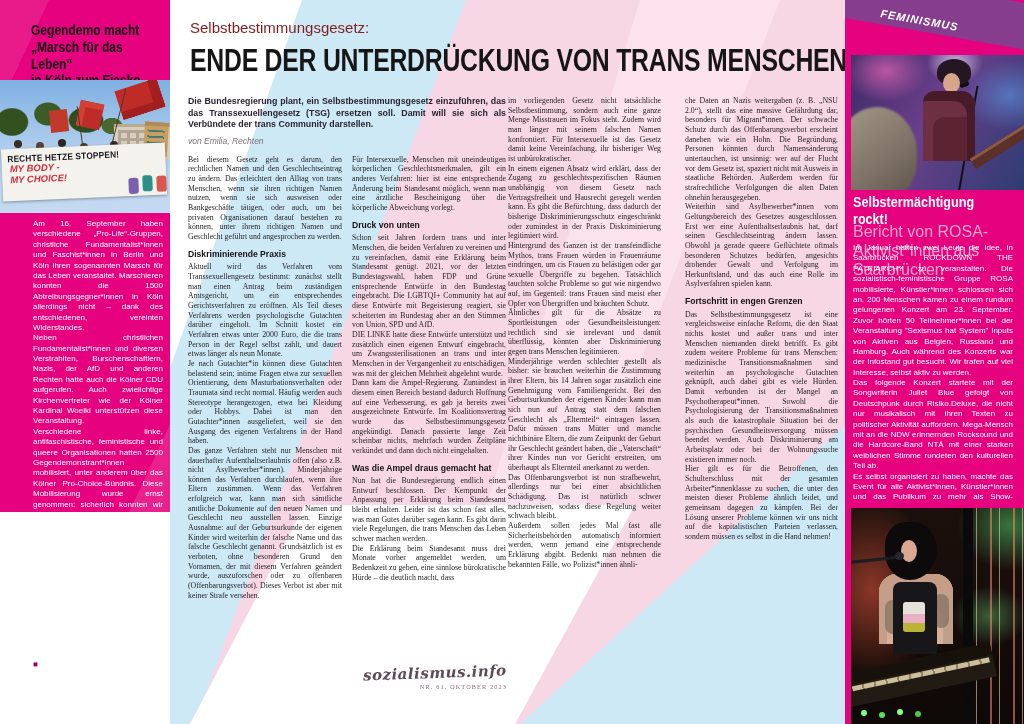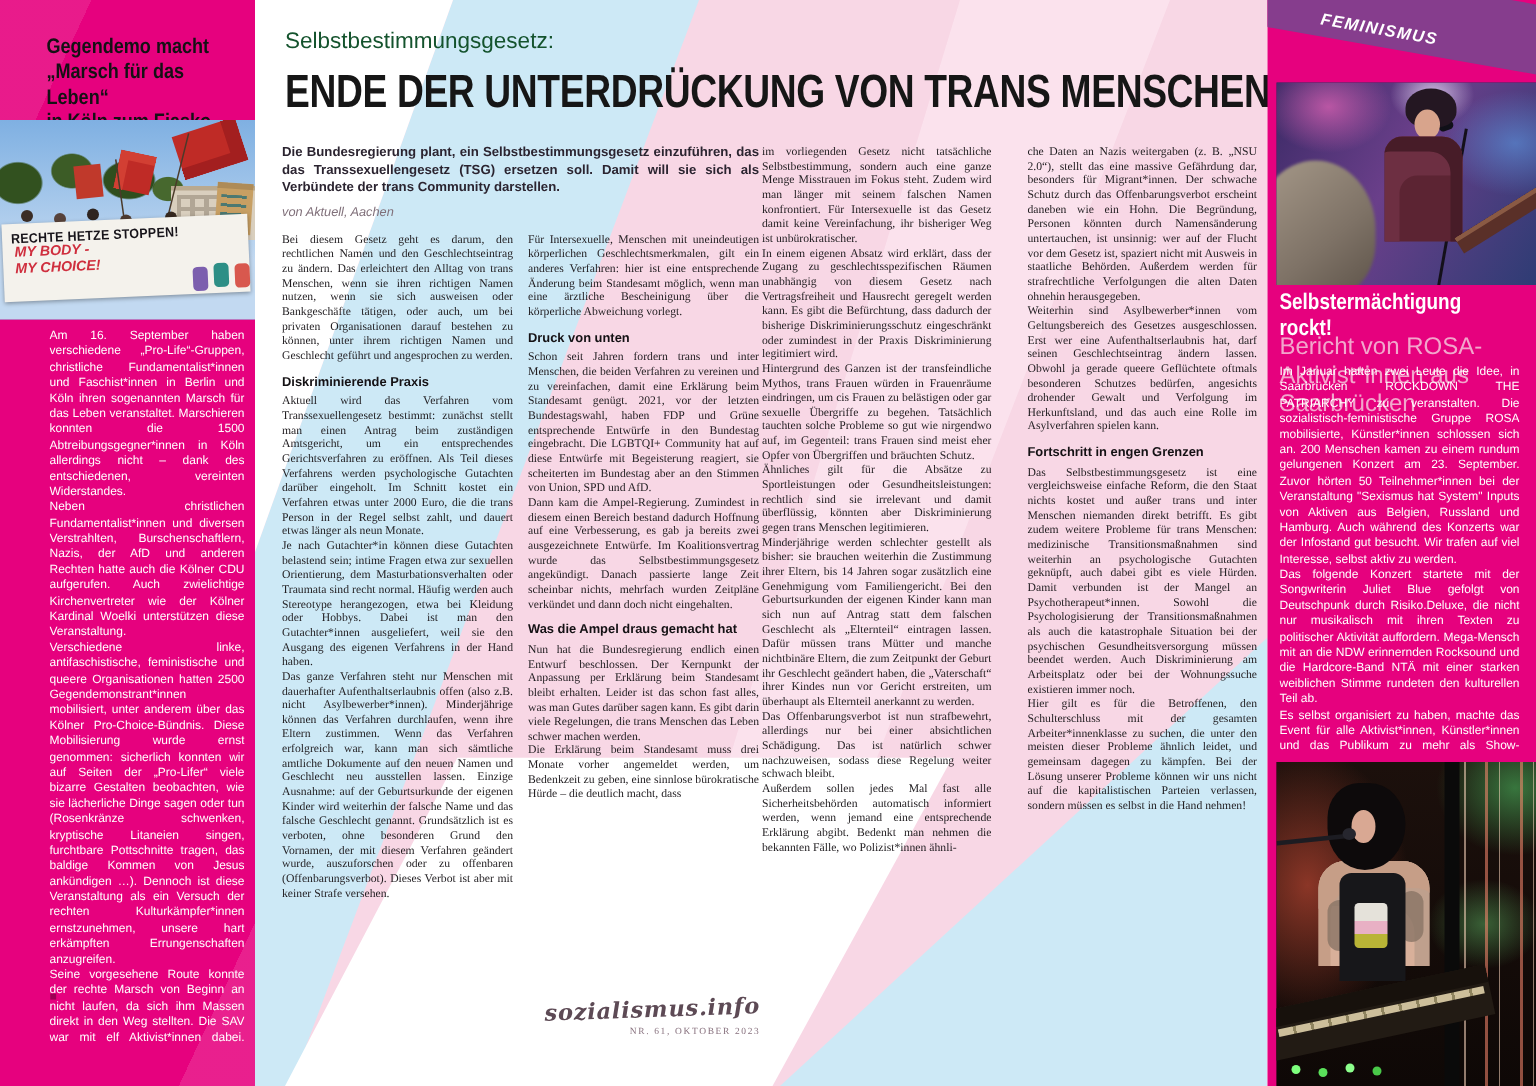--- a/index.html
+++ b/index.html
@@ -1,19 +1,19 @@
 <!DOCTYPE html>
 <html lang="de"><head>
 <meta charset="utf-8">
 <style>
   html,body{margin:0;padding:0;background:#555;}
   #page{position:relative;width:1024px;height:724px;overflow:hidden;background:#fff;
         font-family:"Liberation Sans",sans-serif;-webkit-font-smoothing:antialiased;}
   
-  .left-sb{position:absolute;left:0;top:0;width:170px;height:724px;background:#e6017e;}
+  .left-sb{position:absolute;left:0;top:0;width:170px;height:512px;background:#e6017e;}
   .left-sb .tint{position:absolute;inset:0;
      background:linear-gradient(115deg,rgba(255,255,255,.10) 0 12%,transparent 12%),
                 linear-gradient(295deg,rgba(255,255,255,.12) 0 10%,transparent 10%);}
   .ls-title{position:absolute;top:22px;left:31px;width:155px;color:#141114;
      font-weight:bold;font-size:14px;line-height:1.2;transform:scaleX(.86);transform-origin:left top;}
   .ls-body{position:absolute;top:219px;left:33px;width:130px;height:478px;overflow:hidden;
      color:#fff;font-size:8px;line-height:1.3;text-align:justify;}
   .ls-body p{margin:0;}
   .end-marker{color:#9b0253;font-size:6px;}
   
@@ -52,21 +52,21 @@
   .p-figs{position:absolute;right:14px;bottom:4px;width:10px;height:16px;border-radius:3px;background:#2d8f86;
      box-shadow:14px 1px 0 #d8584e,28px -1px 0 #e4b43c,-14px 2px 0 #7c5fae;}
   
   .center{position:absolute;left:170px;top:0;width:675px;height:724px;background:#f8d7e5;}
   .bg-wedge{position:absolute;inset:0;}
   .w-white-tl{background:#fff;clip-path:polygon(0 0,132px 0,0 368px);}
   .w-blue-tl{background:#cde9f6;clip-path:polygon(132px 0,296px 0,24px 724px,0 724px,0 368px);}
   .w-pink-lt{background:#fbe4ef;clip-path:polygon(470px 0,610px 0,330px 724px,250px 724px);opacity:.85;}
   .w-blue-br{background:#cde9f6;clip-path:polygon(350px 724px,675px 724px,675px 425px);}
   .w-white-b{background:#fff;clip-path:polygon(20px 724px,345px 724px,465px 505px,135px 505px);}
-  .kicker{position:absolute;top:19px;left:20px;font-size:15px;color:#14532d;}
+  .kicker{position:absolute;top:19px;left:20px;font-size:15px;color:#7f1d1d;}
   .headline{position:absolute;top:43px;left:20px;font-weight:bold;font-size:31px;color:#161616;
      letter-spacing:-.3px;white-space:nowrap;transform:scaleX(.8);transform-origin:left top;}
   .cols12{position:absolute;left:18px;top:96px;width:318px;height:616px;display:flex;flex-direction:column;justify-content:center;}
   .lead{font-weight:bold;font-size:8.8px;line-height:1.32;color:#2b2430;text-align:justify;margin:0;}
   .byline{font-style:italic;font-size:8.5px;color:#80707a;margin:5px 0 9px;}
   .colrow{flex:1;display:flex;gap:10px;overflow:hidden;}
   .cols34{position:absolute;left:338px;top:96px;width:330px;height:620px;display:flex;gap:24px;}
   .col{flex:1;overflow:hidden;font-family:"Liberation Serif",serif;font-size:7.8px;line-height:1.24;
      color:#201d20;text-align:justify;hyphens:auto;}
   .col .para{margin:0;}
@@ -184,33 +184,34 @@
     <div class="bg-wedge w-white-tl"></div>
     <div class="bg-wedge w-pink-lt"></div>
     <div class="bg-wedge w-blue-br"></div>
     <div class="bg-wedge w-white-b"></div>
 
     <div class="kicker">Selbstbestimmungsgesetz:</div>
     <div class="headline">ENDE DER UNTERDRÜCKUNG VON TRANS MENSCHEN?</div>
 
     <div class="cols12">
       <p class="lead">Die Bundesregierung plant, ein Selbstbestimmungsgesetz einzuführen, das das Transsexuellengesetz (TSG) ersetzen soll. Damit will sie sich als Verbündete der trans Community darstellen.</p>
-      <div class="byline">von Aktuell, Aachen</div>
+      <div class="byline">von Emilia, Rechten</div>
       <div class="colrow">
         <div class="col">
             <p class="para">Bei diesem Gesetz geht es darum, den rechtlichen Namen und den Geschlechtseintrag zu ändern. Das erleichtert den Alltag von trans Menschen, wenn sie ihren richtigen Namen nutzen, wenn sie sich ausweisen oder Bankgeschäfte tätigen, oder auch, um bei privaten Organisationen darauf bestehen zu können, unter ihrem richtigen Namen und Geschlecht geführt und angesprochen zu werden.</p>
             <h4 class="subhead">Diskriminierende Praxis</h4>
             <p class="para">Aktuell wird das Verfahren vom Transsexuellengesetz bestimmt: zunächst stellt man einen Antrag beim zuständigen Amtsgericht, um ein entsprechendes Gerichtsverfahren zu eröffnen. Als Teil dieses Verfahrens werden psychologische Gutachten darüber eingeholt. Im Schnitt kostet ein Verfahren etwas unter 2000 Euro, die die trans Person in der Regel selbst zahlt, und dauert etwas länger als neun Monate.</p>
             <p class="para">Je nach Gutachter*in können diese Gutachten belastend sein; intime Fragen etwa zur sexuellen Orientierung, dem Masturbationsverhalten oder Traumata sind recht normal. Häufig werden auch Stereotype herangezogen, etwa bei Kleidung oder Hobbys. Dabei ist man den Gutachter*innen ausgeliefert, weil sie den Ausgang des eigenen Verfahrens in der Hand haben.</p>
             <p class="para">Das ganze Verfahren steht nur Menschen mit dauerhafter Aufenthaltserlaubnis offen (also z.B. nicht Asylbewerber*innen). Minderjährige können das Verfahren durchlaufen, wenn ihre Eltern zustimmen. Wenn das Verfahren erfolgreich war, kann man sich sämtliche amtliche Dokumente auf den neuen Namen und Geschlecht neu ausstellen lassen. Einzige Ausnahme: auf der Geburtsurkunde der eigenen Kinder wird weiterhin der falsche Name und das falsche Geschlecht genannt. Grundsätzlich ist es verboten, ohne besonderen Grund den Vornamen, der mit diesem Verfahren geändert wurde, auszuforschen oder zu offenbaren (Offenbarungsverbot). Dieses Verbot ist aber mit keiner Strafe versehen.</p>
           </div>
         <div class="col">
             <p class="para">Für Intersexuelle, Menschen mit uneindeutigen körperlichen Geschlechtsmerkmalen, gilt ein anderes Verfahren: hier ist eine entsprechende Änderung beim Standesamt möglich, wenn man eine ärztliche Bescheinigung über die körperliche Abweichung vorlegt.</p>
             <h4 class="subhead">Druck von unten</h4>
             <p class="para">Schon seit Jahren fordern trans und inter Menschen, die beiden Verfahren zu vereinen und zu vereinfachen, damit eine Erklärung beim Standesamt genügt. 2021, vor der letzten Bundestagswahl, haben FDP und Grüne entsprechende Entwürfe in den Bundestag eingebracht. Die LGBTQI+ Community hat auf diese Entwürfe mit Begeisterung reagiert, sie scheiterten im Bundestag aber an den Stimmen von Union, SPD und AfD.</p>
+            <p class="para">DIE LINKE hatte diese Entwürfe unterstützt und zusätzlich einen eigenen Entwurf eingebracht, um Zwangssterilisationen an trans und inter Menschen in der Vergangenheit zu entschädigen, was mit der gleichen Mehrheit abgelehnt wurde.</p>
             <p class="para">Dann kam die Ampel-Regierung. Zumindest in diesem einen Bereich bestand dadurch Hoffnung auf eine Verbesserung, es gab ja bereits zwei ausgezeichnete Entwürfe. Im Koalitionsvertrag wurde das Selbstbestimmungsgesetz angekündigt. Danach passierte lange Zeit scheinbar nichts, mehrfach wurden Zeitpläne verkündet und dann doch nicht eingehalten.</p>
             <h4 class="subhead">Was die Ampel draus gemacht hat</h4>
             <p class="para">Nun hat die Bundesregierung endlich einen Entwurf beschlossen. Der Kernpunkt der Anpassung per Erklärung beim Standesamt bleibt erhalten. Leider ist das schon fast alles, was man Gutes darüber sagen kann. Es gibt darin viele Regelungen, die trans Menschen das Leben schwer machen werden.</p>
             <p class="para">Die Erklärung beim Standesamt muss drei Monate vorher angemeldet werden, um Bedenkzeit zu geben, eine sinnlose bürokratische Hürde – die deutlich macht, dass</p>
           </div>
       </div>
     </div>
     <div class="cols34">
       <div class="col">
           <p class="para">im vorliegenden Gesetz nicht tatsächliche Selbstbestimmung, sondern auch eine ganze Menge Misstrauen im Fokus steht. Zudem wird man länger mit seinem falschen Namen konfrontiert. Für Intersexuelle ist das Gesetz damit keine Vereinfachung, ihr bisheriger Weg ist unbürokratischer.</p>

